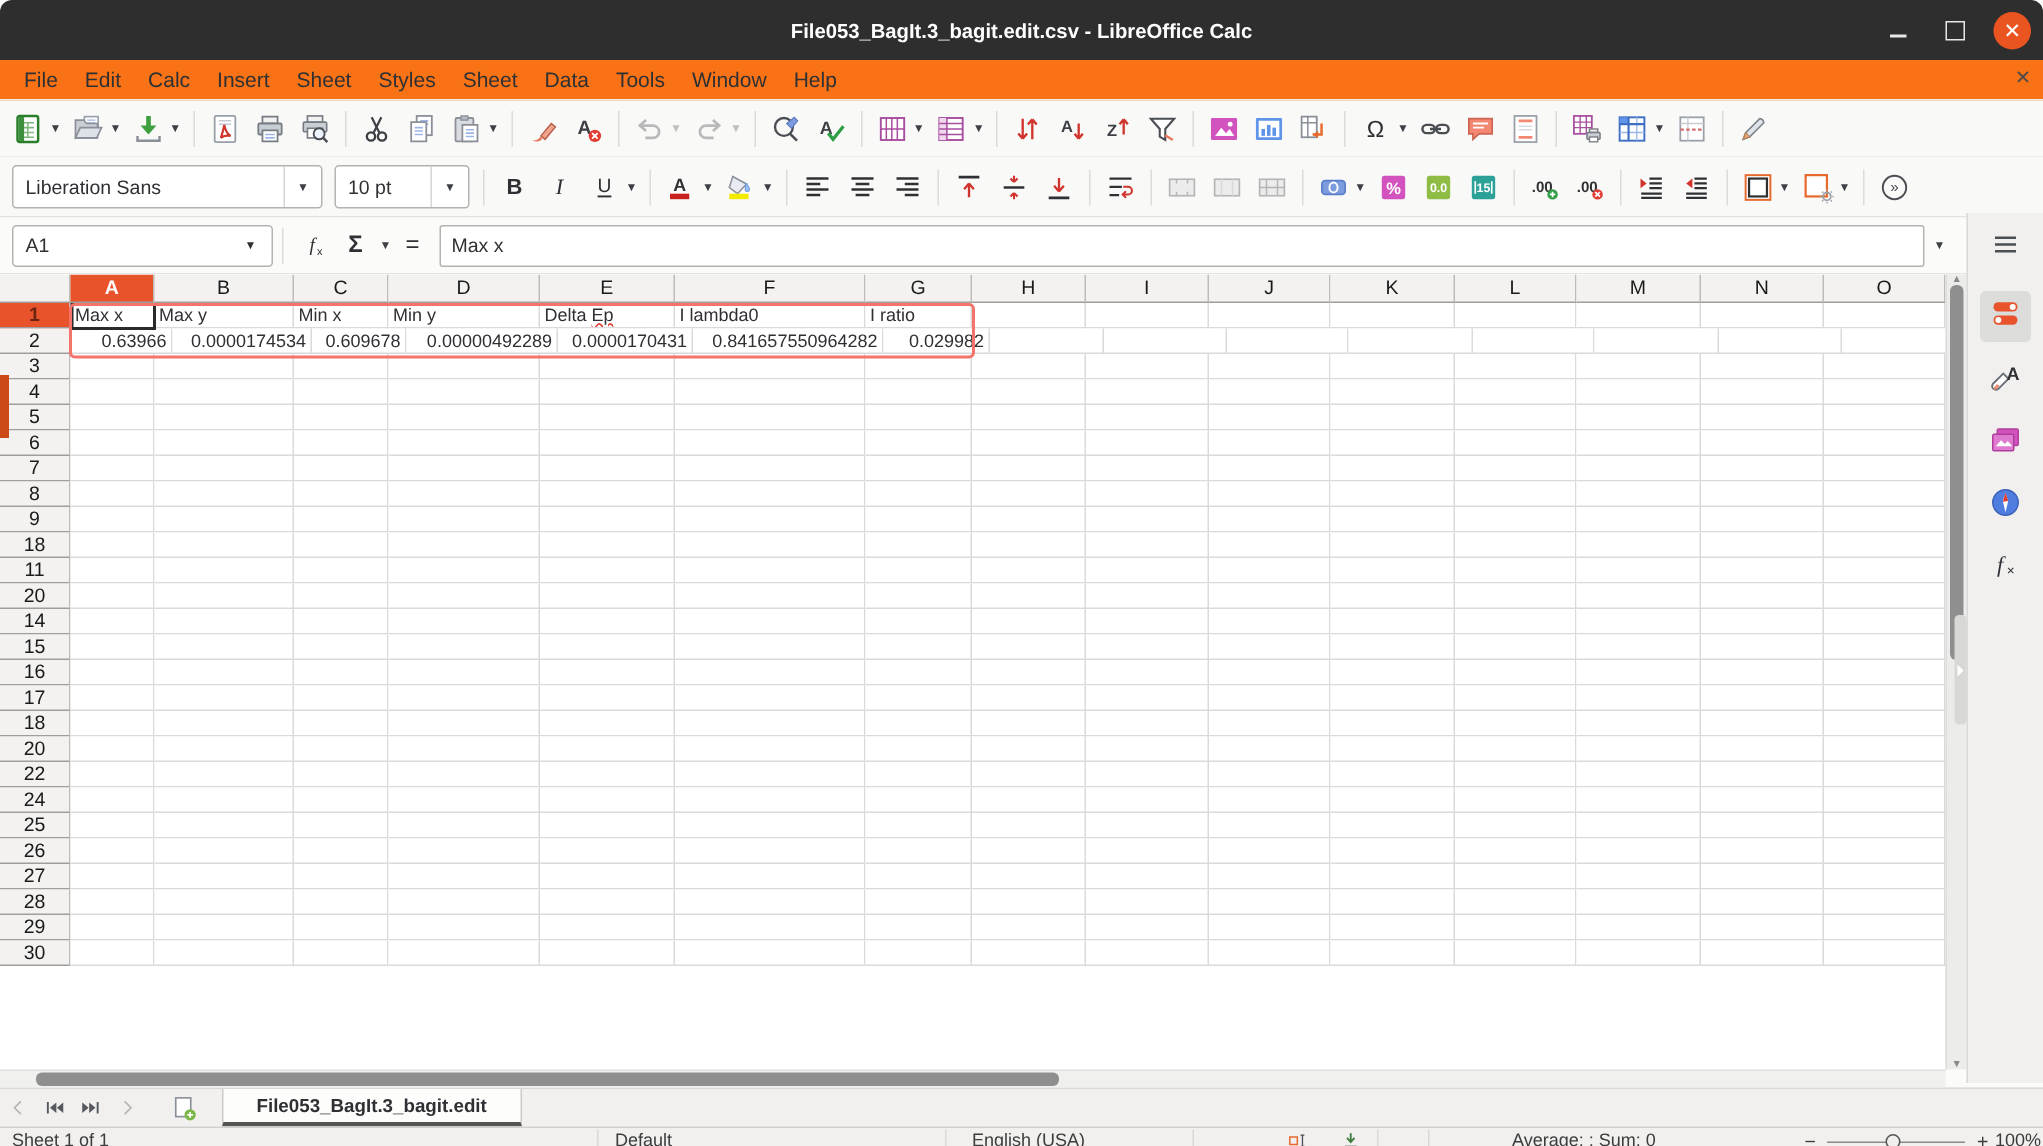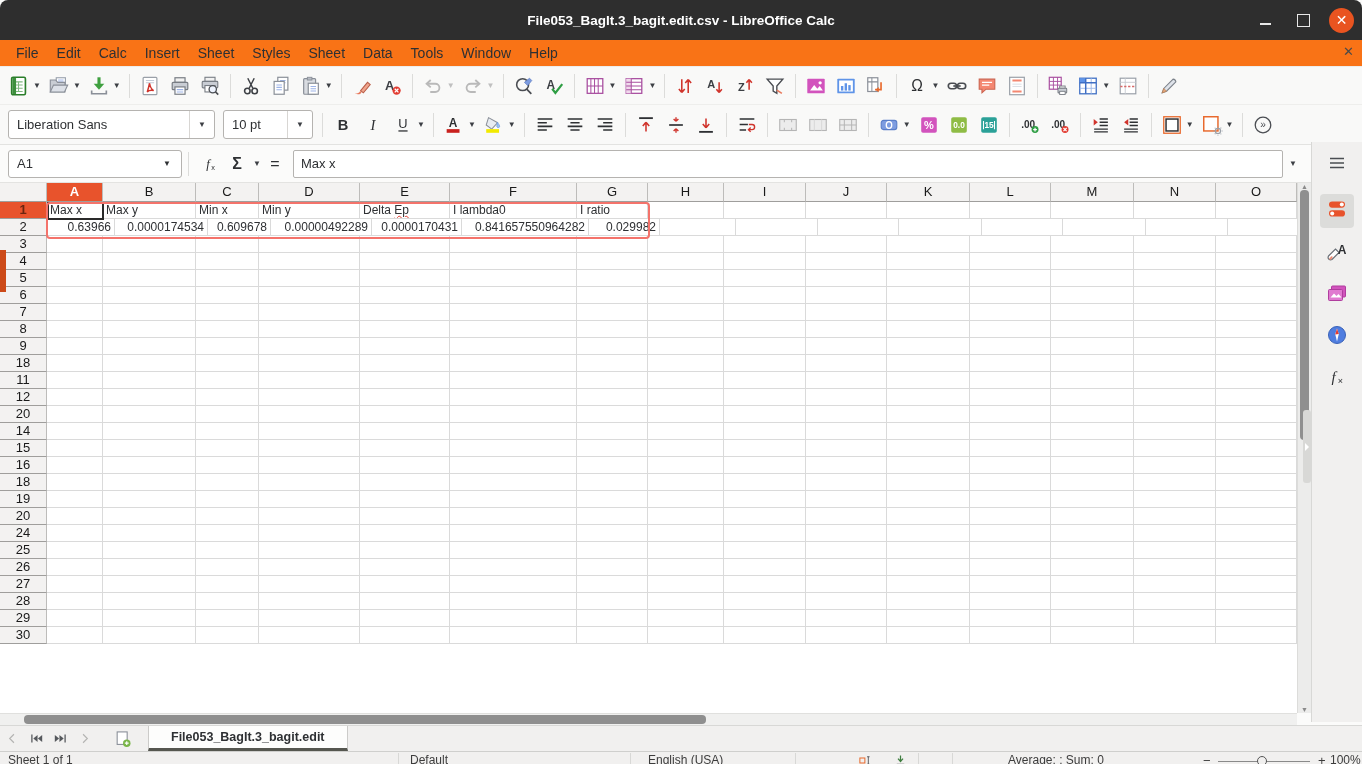--- a/index.html
+++ b/index.html
@@ -905,38 +905,20 @@
           <div class="gc" style="width:76px;height:17px;"></div>
           <div class="gc" style="width:82px;height:17px;"></div>
           <div class="gc" style="width:81px;height:17px;"></div>
           <div class="gc" style="width:83px;height:17px;"></div>
           <div class="gc" style="width:81px;height:17px;"></div>
           <div class="gc" style="width:83px;height:17px;"></div>
           <div class="gc" style="width:82px;height:17px;"></div>
           <div class="gc" style="width:81px;height:17px;"></div>
         </div>
         <div class="grow">
-          <div class="gc hd" style="width:47px;height:17px;">12</div>
-          <div class="gc" style="width:56px;height:17px;"></div>
-          <div class="gc" style="width:93px;height:17px;"></div>
-          <div class="gc" style="width:63px;height:17px;"></div>
-          <div class="gc" style="width:101px;height:17px;"></div>
-          <div class="gc" style="width:90px;height:17px;"></div>
-          <div class="gc" style="width:127px;height:17px;"></div>
-          <div class="gc" style="width:71px;height:17px;"></div>
-          <div class="gc" style="width:76px;height:17px;"></div>
-          <div class="gc" style="width:82px;height:17px;"></div>
-          <div class="gc" style="width:81px;height:17px;"></div>
-          <div class="gc" style="width:83px;height:17px;"></div>
-          <div class="gc" style="width:81px;height:17px;"></div>
-          <div class="gc" style="width:83px;height:17px;"></div>
-          <div class="gc" style="width:82px;height:17px;"></div>
-          <div class="gc" style="width:81px;height:17px;"></div>
-        </div>
-        <div class="grow">
           <div class="gc hd" style="width:47px;height:17px;">20</div>
           <div class="gc" style="width:56px;height:17px;"></div>
           <div class="gc" style="width:93px;height:17px;"></div>
           <div class="gc" style="width:63px;height:17px;"></div>
           <div class="gc" style="width:101px;height:17px;"></div>
           <div class="gc" style="width:90px;height:17px;"></div>
           <div class="gc" style="width:127px;height:17px;"></div>
           <div class="gc" style="width:71px;height:17px;"></div>
           <div class="gc" style="width:76px;height:17px;"></div>
           <div class="gc" style="width:82px;height:17px;"></div>
@@ -995,57 +977,75 @@
           <div class="gc" style="width:76px;height:17px;"></div>
           <div class="gc" style="width:82px;height:17px;"></div>
           <div class="gc" style="width:81px;height:17px;"></div>
           <div class="gc" style="width:83px;height:17px;"></div>
           <div class="gc" style="width:81px;height:17px;"></div>
           <div class="gc" style="width:83px;height:17px;"></div>
           <div class="gc" style="width:82px;height:17px;"></div>
           <div class="gc" style="width:81px;height:17px;"></div>
         </div>
         <div class="grow">
+          <div class="gc hd" style="width:47px;height:17px;">17</div>
+          <div class="gc" style="width:56px;height:17px;"></div>
+          <div class="gc" style="width:93px;height:17px;"></div>
+          <div class="gc" style="width:63px;height:17px;"></div>
+          <div class="gc" style="width:101px;height:17px;"></div>
+          <div class="gc" style="width:90px;height:17px;"></div>
+          <div class="gc" style="width:127px;height:17px;"></div>
+          <div class="gc" style="width:71px;height:17px;"></div>
+          <div class="gc" style="width:76px;height:17px;"></div>
+          <div class="gc" style="width:82px;height:17px;"></div>
+          <div class="gc" style="width:81px;height:17px;"></div>
+          <div class="gc" style="width:83px;height:17px;"></div>
+          <div class="gc" style="width:81px;height:17px;"></div>
+          <div class="gc" style="width:83px;height:17px;"></div>
+          <div class="gc" style="width:82px;height:17px;"></div>
+          <div class="gc" style="width:81px;height:17px;"></div>
+        </div>
+        <div class="grow">
           <div class="gc hd" style="width:47px;height:17px;">18</div>
           <div class="gc" style="width:56px;height:17px;"></div>
           <div class="gc" style="width:93px;height:17px;"></div>
           <div class="gc" style="width:63px;height:17px;"></div>
           <div class="gc" style="width:101px;height:17px;"></div>
           <div class="gc" style="width:90px;height:17px;"></div>
           <div class="gc" style="width:127px;height:17px;"></div>
           <div class="gc" style="width:71px;height:17px;"></div>
           <div class="gc" style="width:76px;height:17px;"></div>
           <div class="gc" style="width:82px;height:17px;"></div>
           <div class="gc" style="width:81px;height:17px;"></div>
           <div class="gc" style="width:83px;height:17px;"></div>
           <div class="gc" style="width:81px;height:17px;"></div>
           <div class="gc" style="width:83px;height:17px;"></div>
           <div class="gc" style="width:82px;height:17px;"></div>
           <div class="gc" style="width:81px;height:17px;"></div>
         </div>
         <div class="grow">
-          <div class="gc hd" style="width:47px;height:17px;">19</div>
-          <div class="gc" style="width:56px;height:17px;"></div>
-          <div class="gc" style="width:93px;height:17px;"></div>
-          <div class="gc" style="width:63px;height:17px;"></div>
-          <div class="gc" style="width:101px;height:17px;"></div>
-          <div class="gc" style="width:90px;height:17px;"></div>
-          <div class="gc" style="width:127px;height:17px;"></div>
-          <div class="gc" style="width:71px;height:17px;"></div>
-          <div class="gc" style="width:76px;height:17px;"></div>
-          <div class="gc" style="width:82px;height:17px;"></div>
-          <div class="gc" style="width:81px;height:17px;"></div>
-          <div class="gc" style="width:83px;height:17px;"></div>
-          <div class="gc" style="width:81px;height:17px;"></div>
-          <div class="gc" style="width:83px;height:17px;"></div>
-          <div class="gc" style="width:82px;height:17px;"></div>
-          <div class="gc" style="width:81px;height:17px;"></div>
-        </div>
-        <div class="grow">
           <div class="gc hd" style="width:47px;height:17px;">20</div>
+          <div class="gc" style="width:56px;height:17px;"></div>
+          <div class="gc" style="width:93px;height:17px;"></div>
+          <div class="gc" style="width:63px;height:17px;"></div>
+          <div class="gc" style="width:101px;height:17px;"></div>
+          <div class="gc" style="width:90px;height:17px;"></div>
+          <div class="gc" style="width:127px;height:17px;"></div>
+          <div class="gc" style="width:71px;height:17px;"></div>
+          <div class="gc" style="width:76px;height:17px;"></div>
+          <div class="gc" style="width:82px;height:17px;"></div>
+          <div class="gc" style="width:81px;height:17px;"></div>
+          <div class="gc" style="width:83px;height:17px;"></div>
+          <div class="gc" style="width:81px;height:17px;"></div>
+          <div class="gc" style="width:83px;height:17px;"></div>
+          <div class="gc" style="width:82px;height:17px;"></div>
+          <div class="gc" style="width:81px;height:17px;"></div>
+        </div>
+        <div class="grow">
+          <div class="gc hd" style="width:47px;height:17px;">22</div>
           <div class="gc" style="width:56px;height:17px;"></div>
           <div class="gc" style="width:93px;height:17px;"></div>
           <div class="gc" style="width:63px;height:17px;"></div>
           <div class="gc" style="width:101px;height:17px;"></div>
           <div class="gc" style="width:90px;height:17px;"></div>
           <div class="gc" style="width:127px;height:17px;"></div>
           <div class="gc" style="width:71px;height:17px;"></div>
           <div class="gc" style="width:76px;height:17px;"></div>
           <div class="gc" style="width:82px;height:17px;"></div>
           <div class="gc" style="width:81px;height:17px;"></div>

